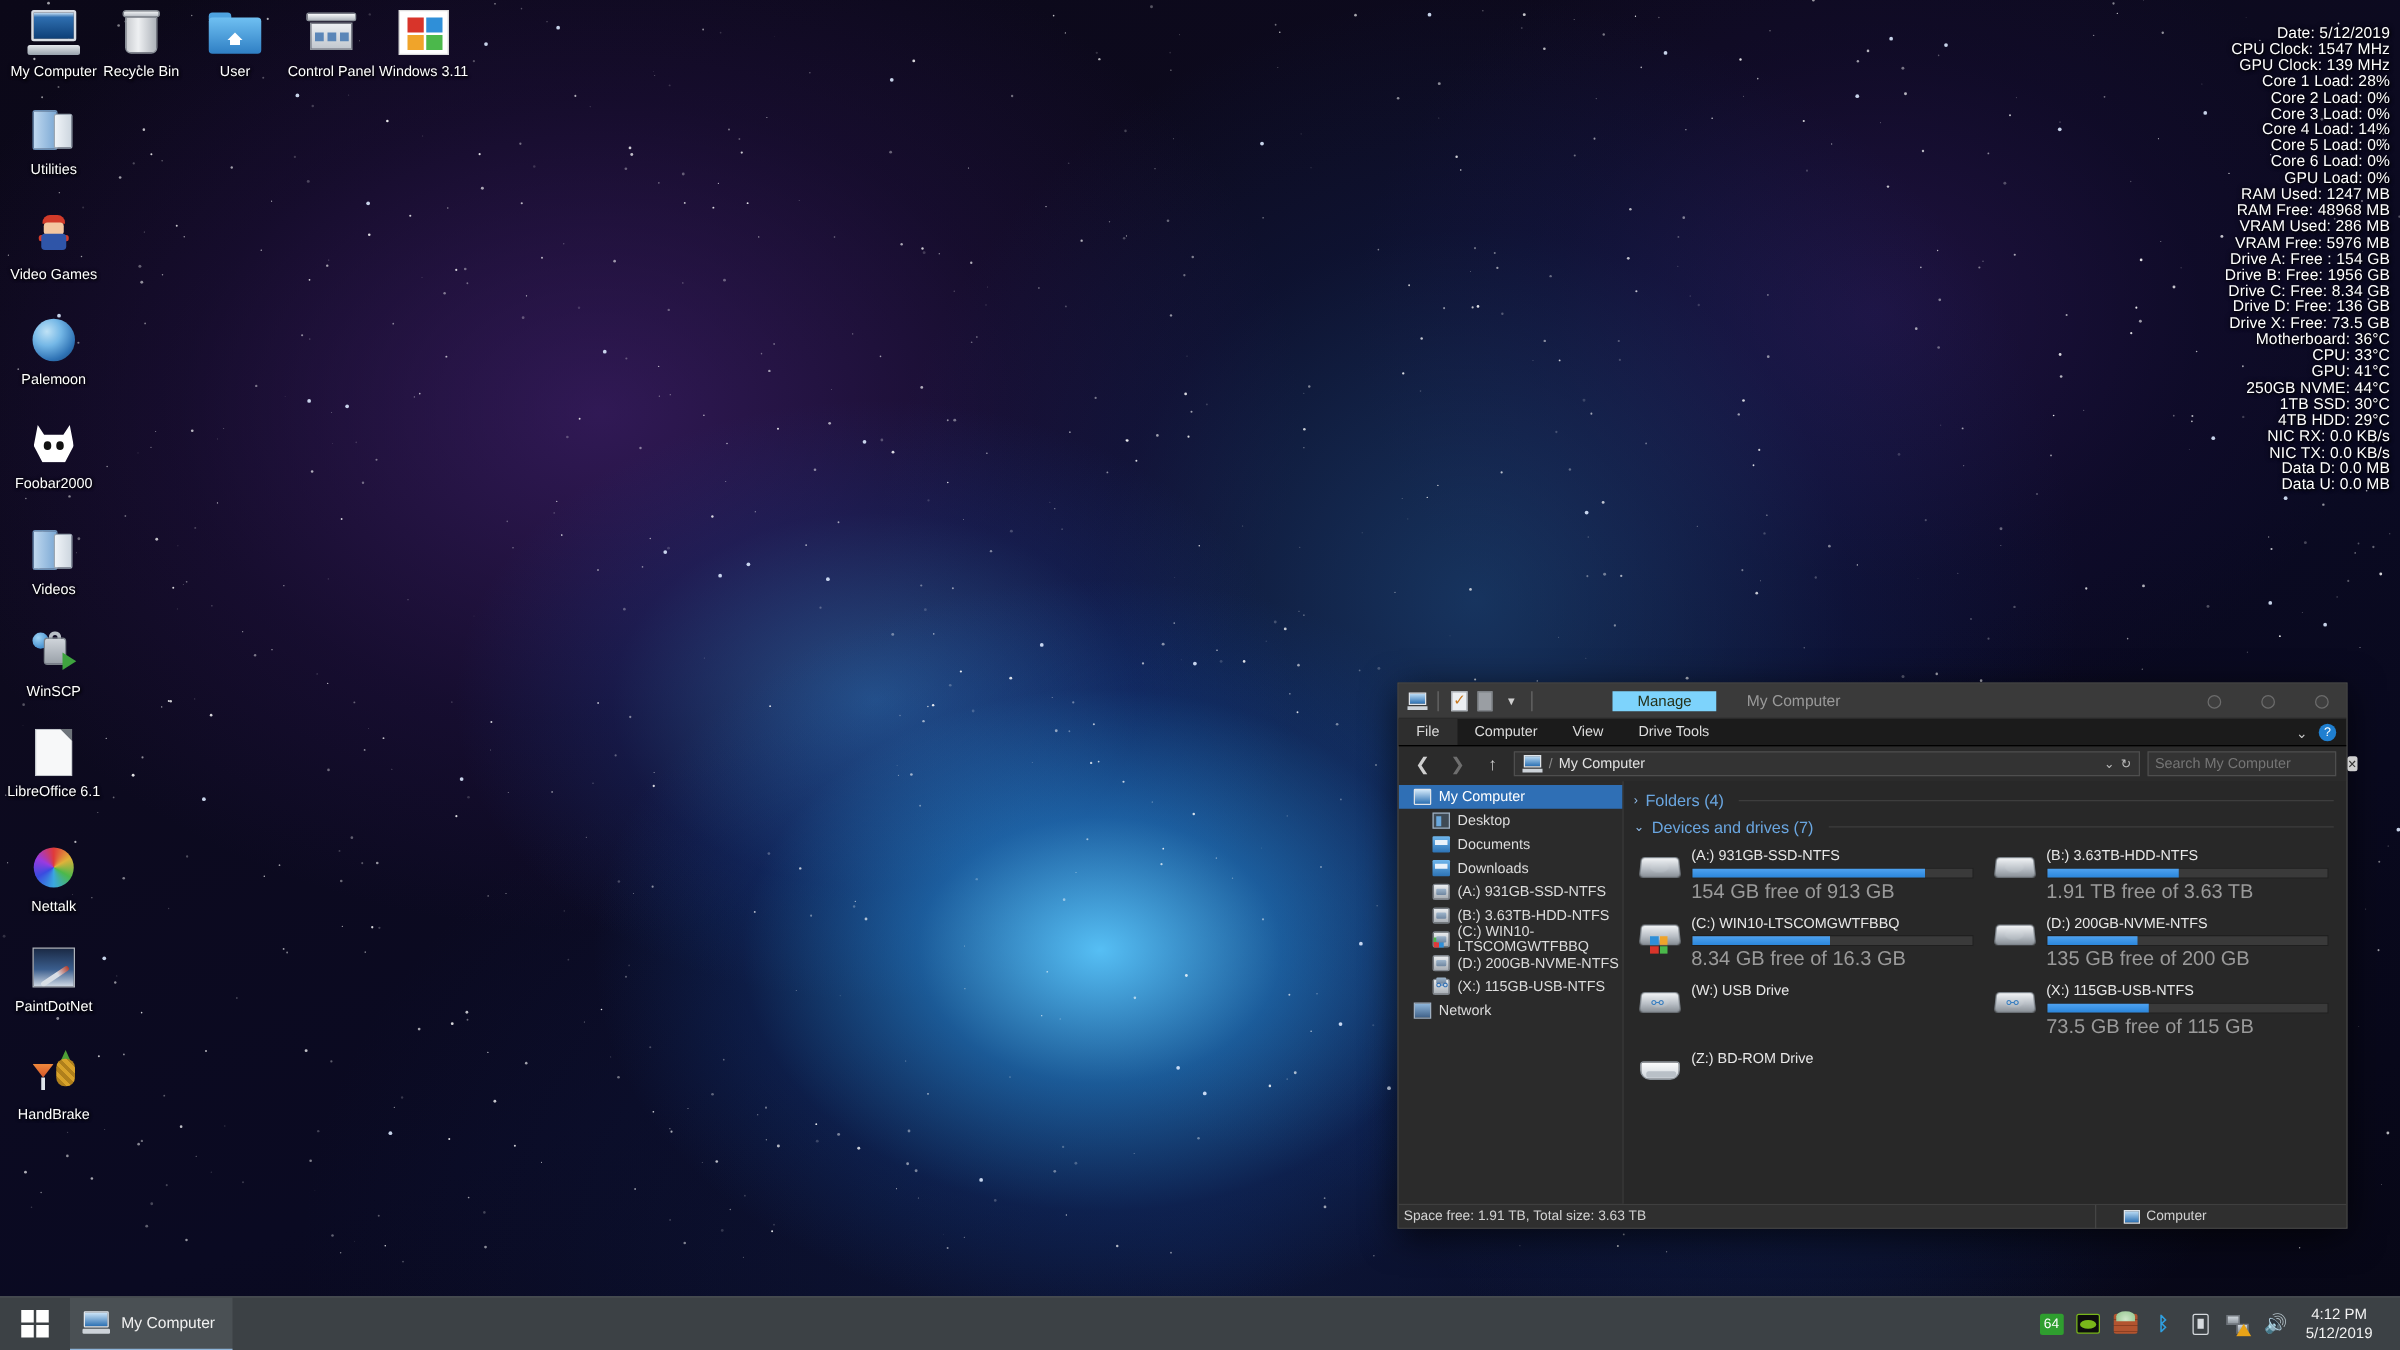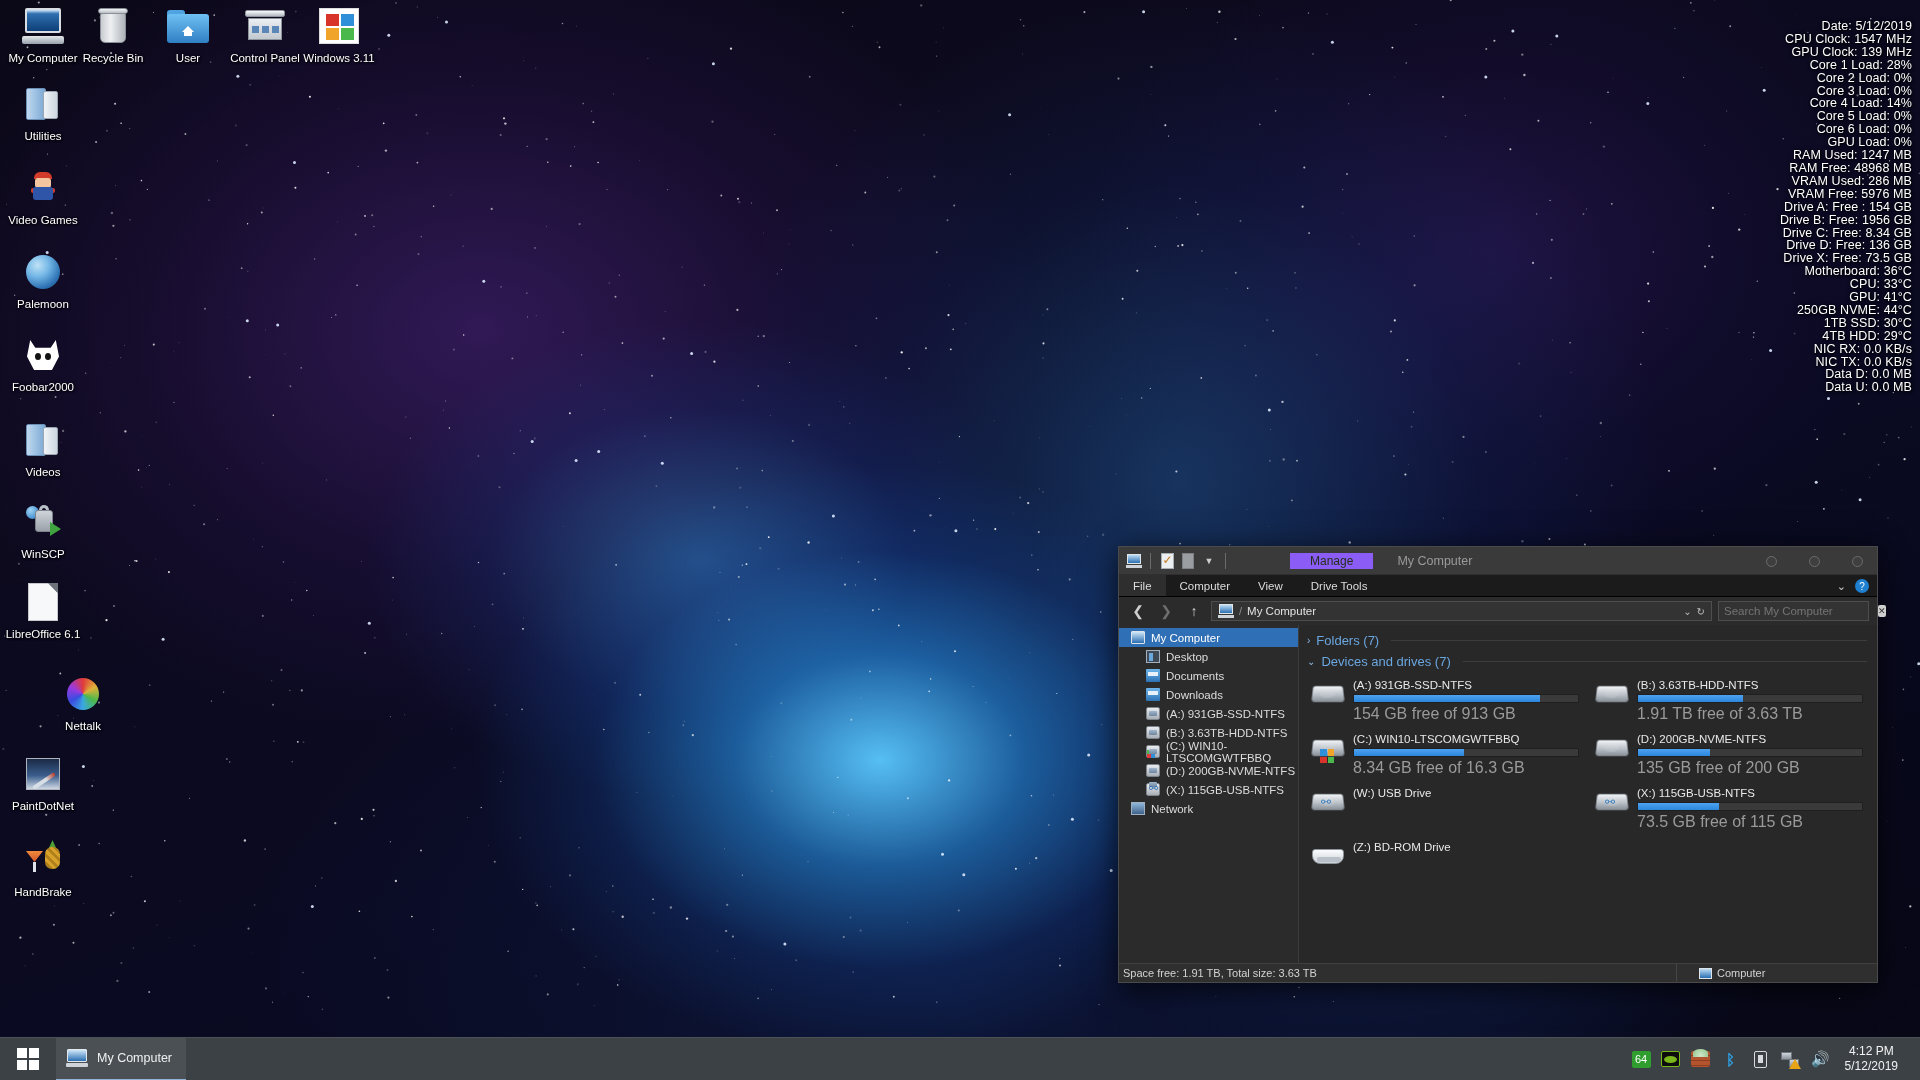--- a/index.html
+++ b/index.html
@@ -130,21 +130,21 @@
   .qat .qbtn { width:18px; height:18px; display:flex; align-items:center; justify-content:center; cursor:pointer; }
   .mini-monitor { width:16px; height:14px; position:relative; }
   .mini-monitor .s { position:absolute; left:1px; top:0; width:14px; height:10px;
       background:linear-gradient(#bcdcf5,#2a6fb2); border:1px solid #dfe4e9; }
   .mini-monitor .b { position:absolute; left:0; bottom:0; width:16px; height:3px; background:#cdd3d9; }
   .mini-doc { width:13px; height:16px; background:#eceff2; border:1px solid #a9aeb4; position:relative; }
   .mini-doc:after { content:'✓'; position:absolute; left:1px; top:-1px; color:#c8771c; font-size:12px; }
   .mini-blank { width:12px; height:16px; background:#9a9ea3; border:1px solid #7d8186; }
   .qat .caret { font-size:9px; color:#cfcfcf; }
   .manage-tab {
-    background:#8b5cf6; color:#243018; height:16px; padding:0 20px; display:flex;
+    background:#7dd3fc; color:#243018; height:16px; padding:0 20px; display:flex;
     align-items:center; font-size:12px; margin-left:60px; cursor:pointer;
   }
   .win-title { color:#9a9a9a; font-size:12.5px; margin-left:24px; }
   .wctrls { position:absolute; right:14px; top:0; height:28px; display:flex; align-items:center; gap:32px; }
   .wctrls .circ { width:11px; height:11px; border-radius:50%; border:1px solid #6c6c6c;
       background:#3f3f3f; cursor:pointer; }
   .ribbon {
     height: 22px; background:#1b1b1b; display:flex; align-items:stretch; position:relative;
     border-bottom:1px solid #000;
   }
@@ -1325,21 +1325,21 @@
     </div>
     <div class="dicon" style="left:-6px;top:580px;width:98px;">
       <div class="glyph">
         <div class="ic-doc">
             <div class="pg"></div>
             <div class="fold"></div>
           </div>
       </div>
         <span class="label">LibreOffice 6.1</span>
     </div>
-    <div class="dicon" style="left:0px;top:672px;margin-left:40px;">
+    <div class="dicon" style="left:0px;top:672px;">
       <div class="glyph">
           <div class="ic-wheel"></div>
         </div>
       <span class="label">Nettalk</span>
     </div>
     <div class="dicon" style="left:-6px;top:752px;width:98px;">
       <div class="glyph">
         <div class="ic-paint">
             <div class="brush"></div>
           </div>
@@ -1490,21 +1490,21 @@
             <span>(X:) 115GB-USB-NTFS</span>
           </div>
           <div class="tree-item">
             <div class="ti-ic net"></div>
             <span>Network</span>
           </div>
         </div>
       <div class="content">
         <div class="group-hd">
           <span class="tri">›</span>
-          <span>Folders (7)</span>
+          <span>Folders (4)</span>
           <span class="rule"></span>
         </div>
         <div class="group-hd">
           <span class="tri">⌄</span>
           <span>Devices and drives (7)</span>
           <span class="rule"></span>
         </div>
         <div class="drives">
             <div class="drive">
               <div class="dico">

